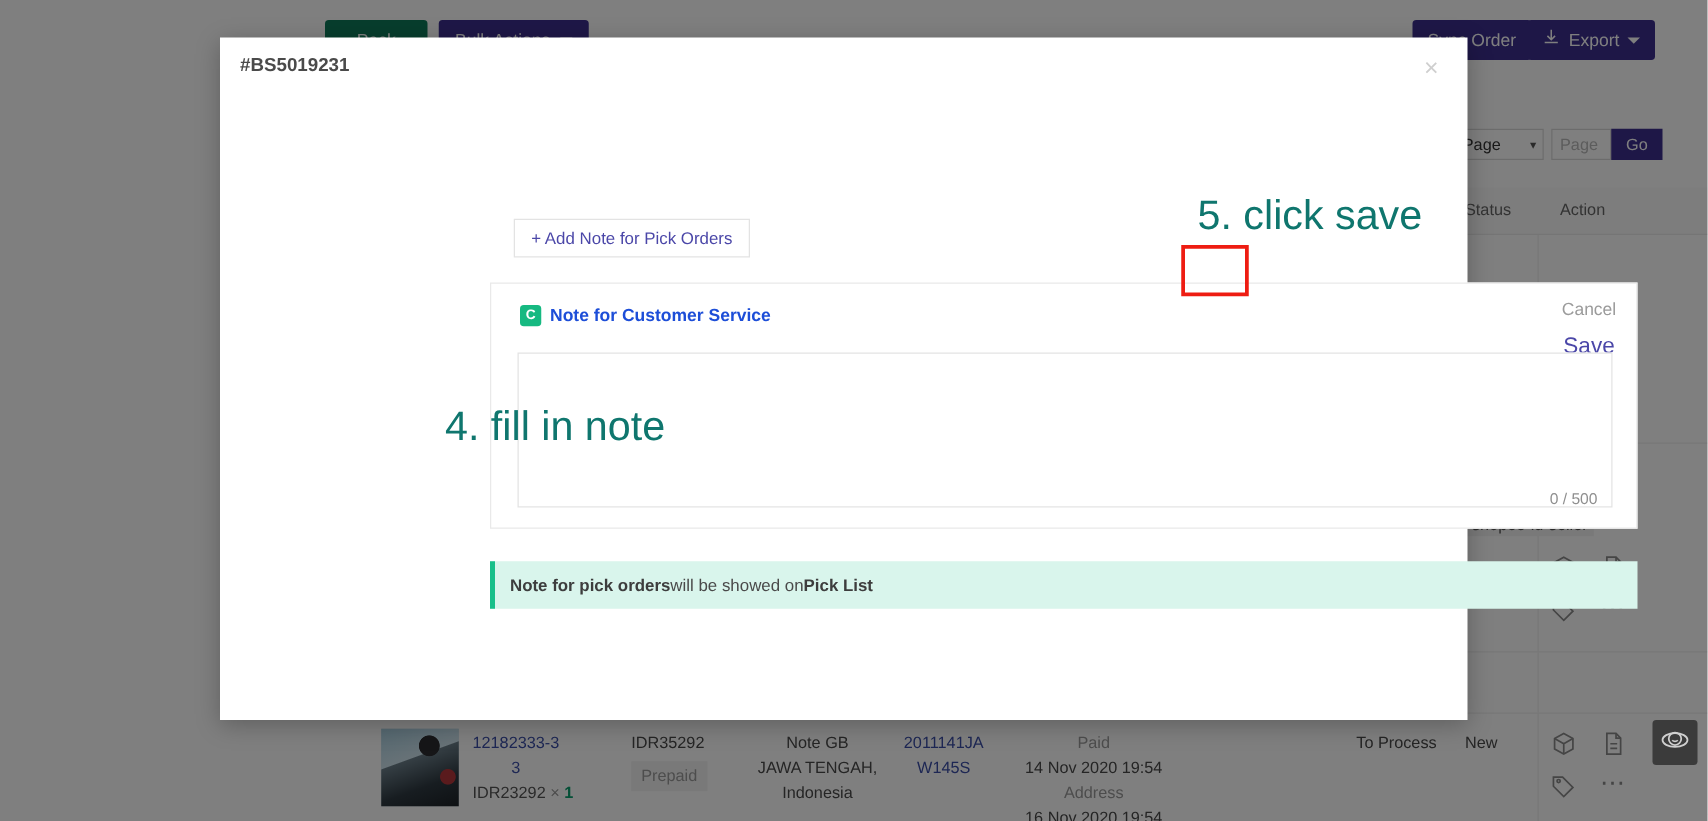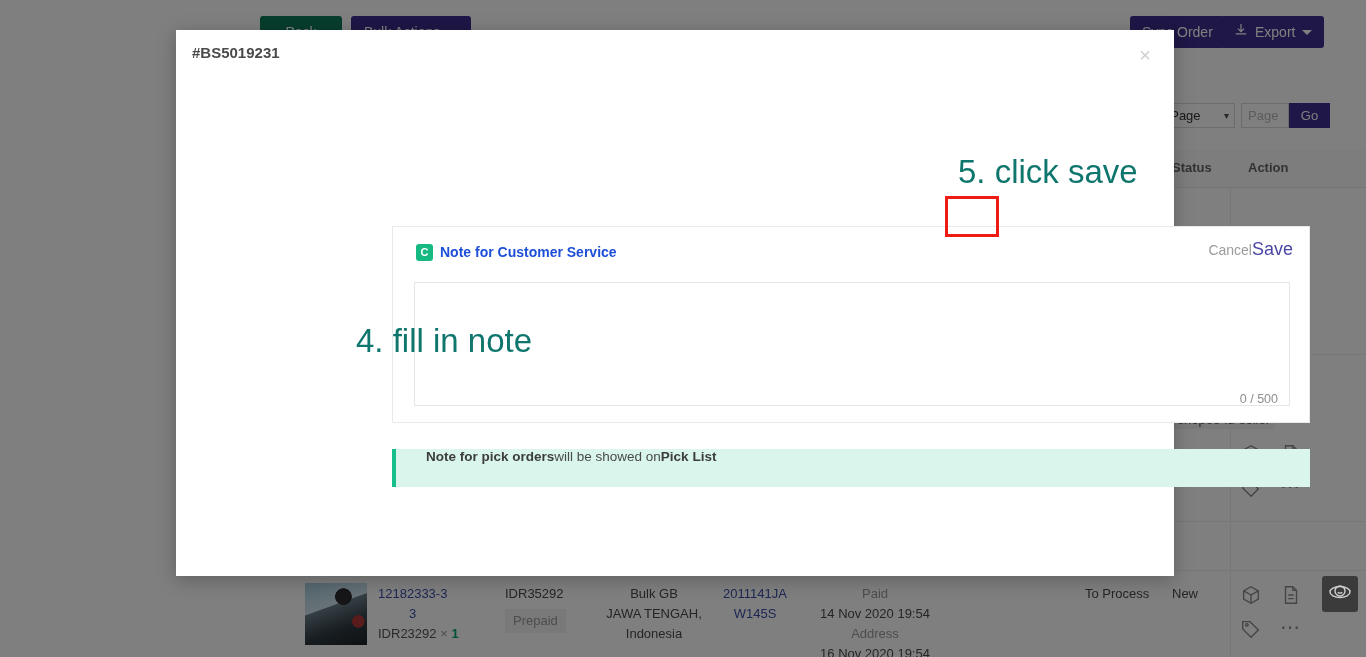--- a/index.html
+++ b/index.html
@@ -80,21 +80,21 @@
   }
 
   
   .bg-table { position: absolute; left: 260px; top: 150px; right: 0; bottom: 0; }
   .th-row {
     position: absolute; top: 0; left: 0; right: 0; height: 38px;
     background: #fafafa; border-bottom: 1px solid #eaeaea;
   }
   .th {
     position: absolute; top: 10px;
-    font-size: 13px; color: #666; font-weight: bold; text-align: center;
+    font-size: 13px; color: #666; font-weight: normal; text-align: center;
   }
   .th-status { left: 912px; }
   .th-action { left: 988px; }
 
   .bg-row { position: absolute; left: 0; right: 0; border-bottom: 1px solid #eeeeee; }
   .row1 { top: 38px; height: 167px; }
   .row2 { top: 205px; height: 167px; }
   .row3 { top: 372px; height: 130px; }
 
   .courier-chip {
@@ -203,21 +203,21 @@
   .badge-c {
     width: 17px; height: 17px; border-radius: 3px;
     background: #16b981; color: #fff;
     font-size: 11px; font-weight: bold;
     display: flex; align-items: center; justify-content: center;
     margin-right: 7px;
   }
   .note-card-title { font-size: 14px; font-weight: bold; color: #1d4ed8; }
   .note-actions {
     position: absolute; right: 16px; top: 12px;
-    display: flex; align-items: center; 
+    display: flex; align-items: center; gap: 11px; flex-direction: column;
   }
   .act-cancel { font-size: 14px; color: #9b9b9b; }
   .act-save { font-size: 18px; color: #4b47a8; }
   .save-highlight {
     position: absolute; left: 945px; top: 196px;
     width: 54px; height: 41px;
     border: 3px solid #ee1c12;
     z-index: 70;
   }
 
@@ -232,22 +232,22 @@
   .char-count {
     position: absolute; right: 31px; bottom: 16px;
     font-size: 12.5px; color: #8f8f8f;
   }
 
   .info-banner {
     position: absolute; left: 216px; top: 419px;
     width: 918px; height: 38px;
     background: #d9f5ec;
     border-left: 4px solid #18bf8a;
-    display: flex; 
-    padding-left: 30px;
+    display: flex; align-items: center;
+    padding-left: 12px;
     font-size: 13.5px; color: #3d3d3d;
   }
   .info-banner b { font-weight: bold; }
   .info-banner .mid { font-weight: normal; color: #4a4a4a; }
 
   
   .annot {
     position: absolute; color: #0f766e; z-index: 80;
     font-family: "Liberation Sans", sans-serif;
     white-space: nowrap;
@@ -370,21 +370,21 @@
     <div class="br-cell" style="left:118px; top:53px; color:#555;">
       <span>IDR23292</span>
       <span class="muted">×</span>
       <span class="qty-green">1</span>
     </div>
     <div class="br-cell" style="left:245px; top:13px; color:#4a4a4a;">IDR35292</div>
     <div class="br-cell" style="left:245px; top:35px;">
       <span class="chip-prepaid">Prepaid</span>
     </div>
     <div class="br-cell" style="left:340px; top:13px; color:#4a4a4a; width:108px;">
-      <span>Bulk GB</span><br>
+      <span>Note GB</span><br>
       <span>JAWA TENGAH,</span><br>
       <span>Indonesia</span>
     </div>
     <div class="br-cell lnk" style="left:455px; top:13px; width:80px;">
       <span>2011141JA</span><br>
       <span>W145S</span>
     </div>
     <div class="br-cell" style="left:545px; top:13px; width:140px;">
       <span class="muted">Paid</span><br>
       <span style="color:#4a4a4a;">14 Nov 2020 19:54</span><br>
@@ -418,20 +418,21 @@
   </div>
 </div>
 
 <div id="dimmer"></div>
 
 <div id="modal">
   <div class="modal-title">#BS5019231</div>
   <div class="modal-close">×</div>
 
 
+  <div class="add-note-btn">+ Add Note for Pick Orders</div>
 
   <div class="note-card">
     <div class="note-card-head">
       <span class="badge-c">C</span>
       <span class="note-card-title">Note for Customer Service</span>
     </div>
     <div class="note-actions">
       <span class="act-cancel">Cancel</span>
       <span class="act-save">Save</span>
     </div>

